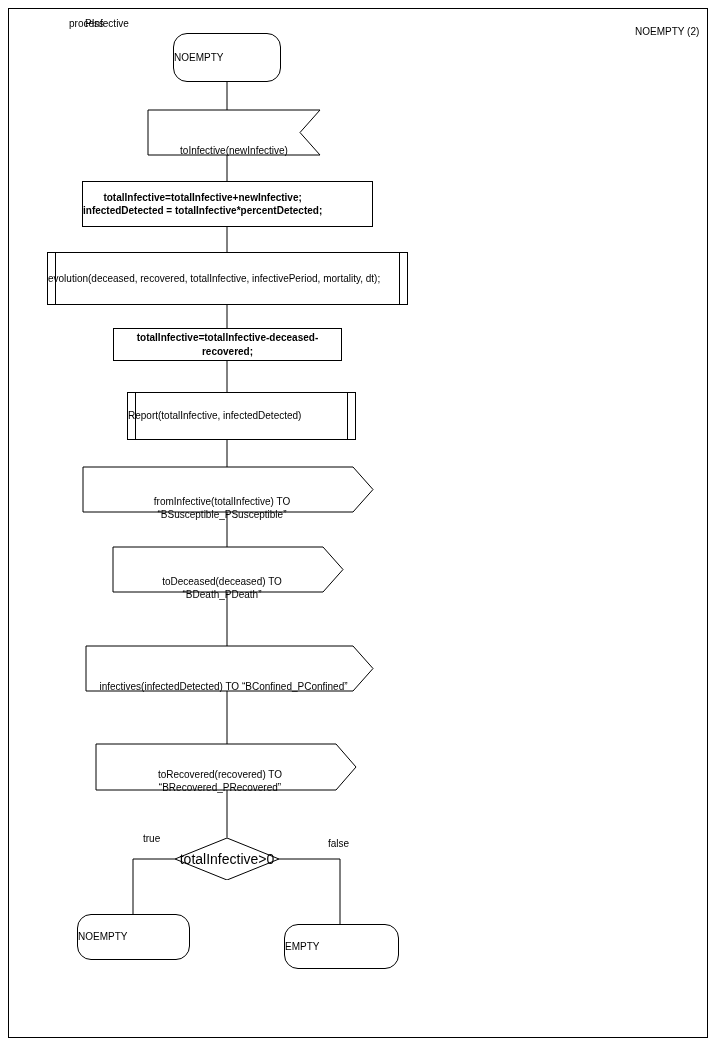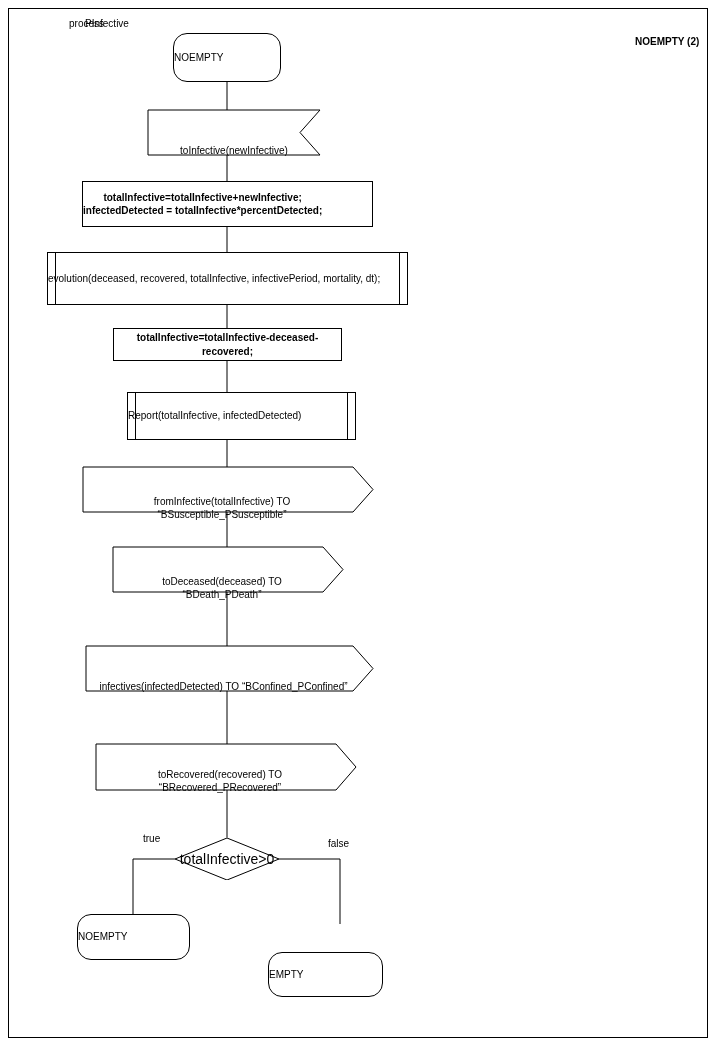--- a/index.html
+++ b/index.html
@@ -137,21 +137,21 @@
 </style>
 </head>
 <body>
 
 <div id="page">
 
   <div id="frame"></div>
 
   <div class="hdr hdr-bold" style="left:25px; top:18px;">process</div>
   <div class="hdr" style="left:85px; top:18px;">PInfective</div>
-  <div class="hdr" style="left:635px; top:36px;font-weight:bold;">NOEMPTY (2)</div>
+  <div class="hdr" style="left:635px; top:26px;">NOEMPTY (2)</div>
 
   <svg class="lines">
     <g stroke="#000000" stroke-width="1" fill="none">
 
       <line x1="227" y1="82" x2="227" y2="110"></line>
 
       <line x1="227" y1="155" x2="227" y2="181"></line>
 
       <line x1="227" y1="227" x2="227" y2="252"></line>
 
@@ -240,17 +240,17 @@
     <div class="decision-label">totalInfective&gt;0</div>
   </div>
 
   <div class="edge-label" style="left:122px; top:833px;padding-left:21px;">true</div>
   <div class="edge-label" style="left:328px; top:838px;">false</div>
 
   <div class="node terminator" style="left:77px; top:914px; width:113px; height:46px;">
     <span>NOEMPTY</span>
   </div>
 
-  <div class="node terminator" style="left:268px; top:924px; width:115px; height:45px;margin-top:28px;">
+  <div class="node terminator" style="left:284px; top:924px; width:115px; height:45px;">
     <span>EMPTY</span>
   </div>
 
 </div>
 
 </body></html>

